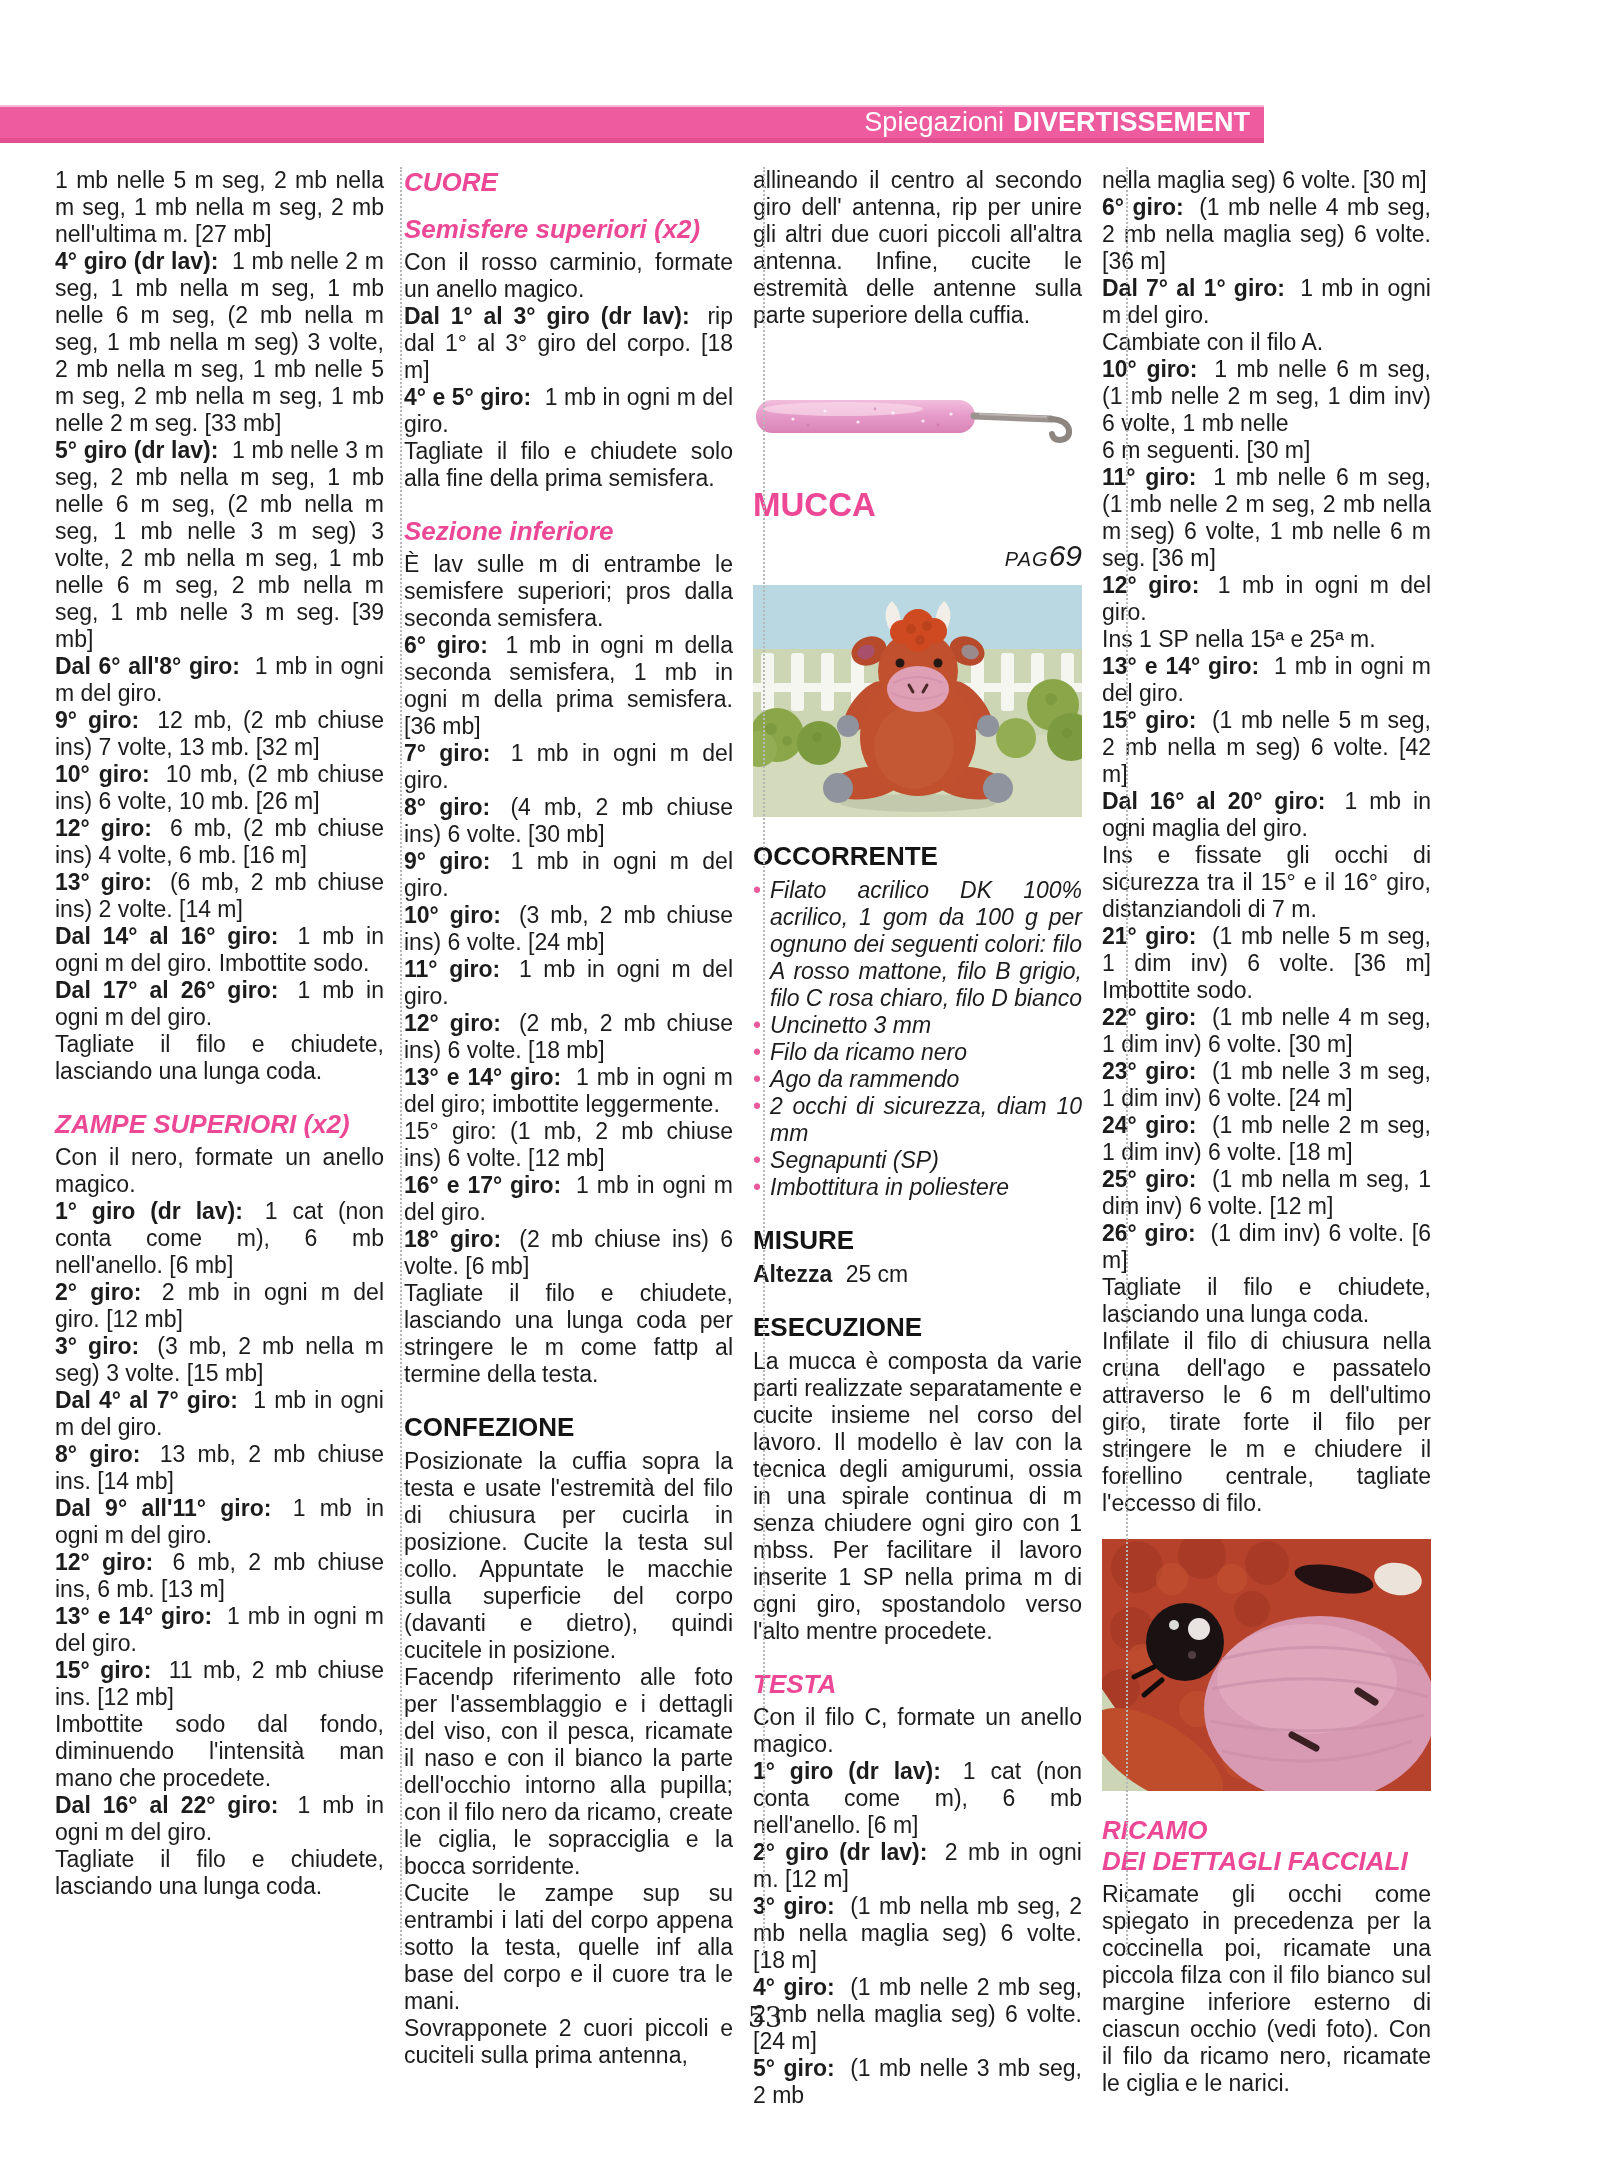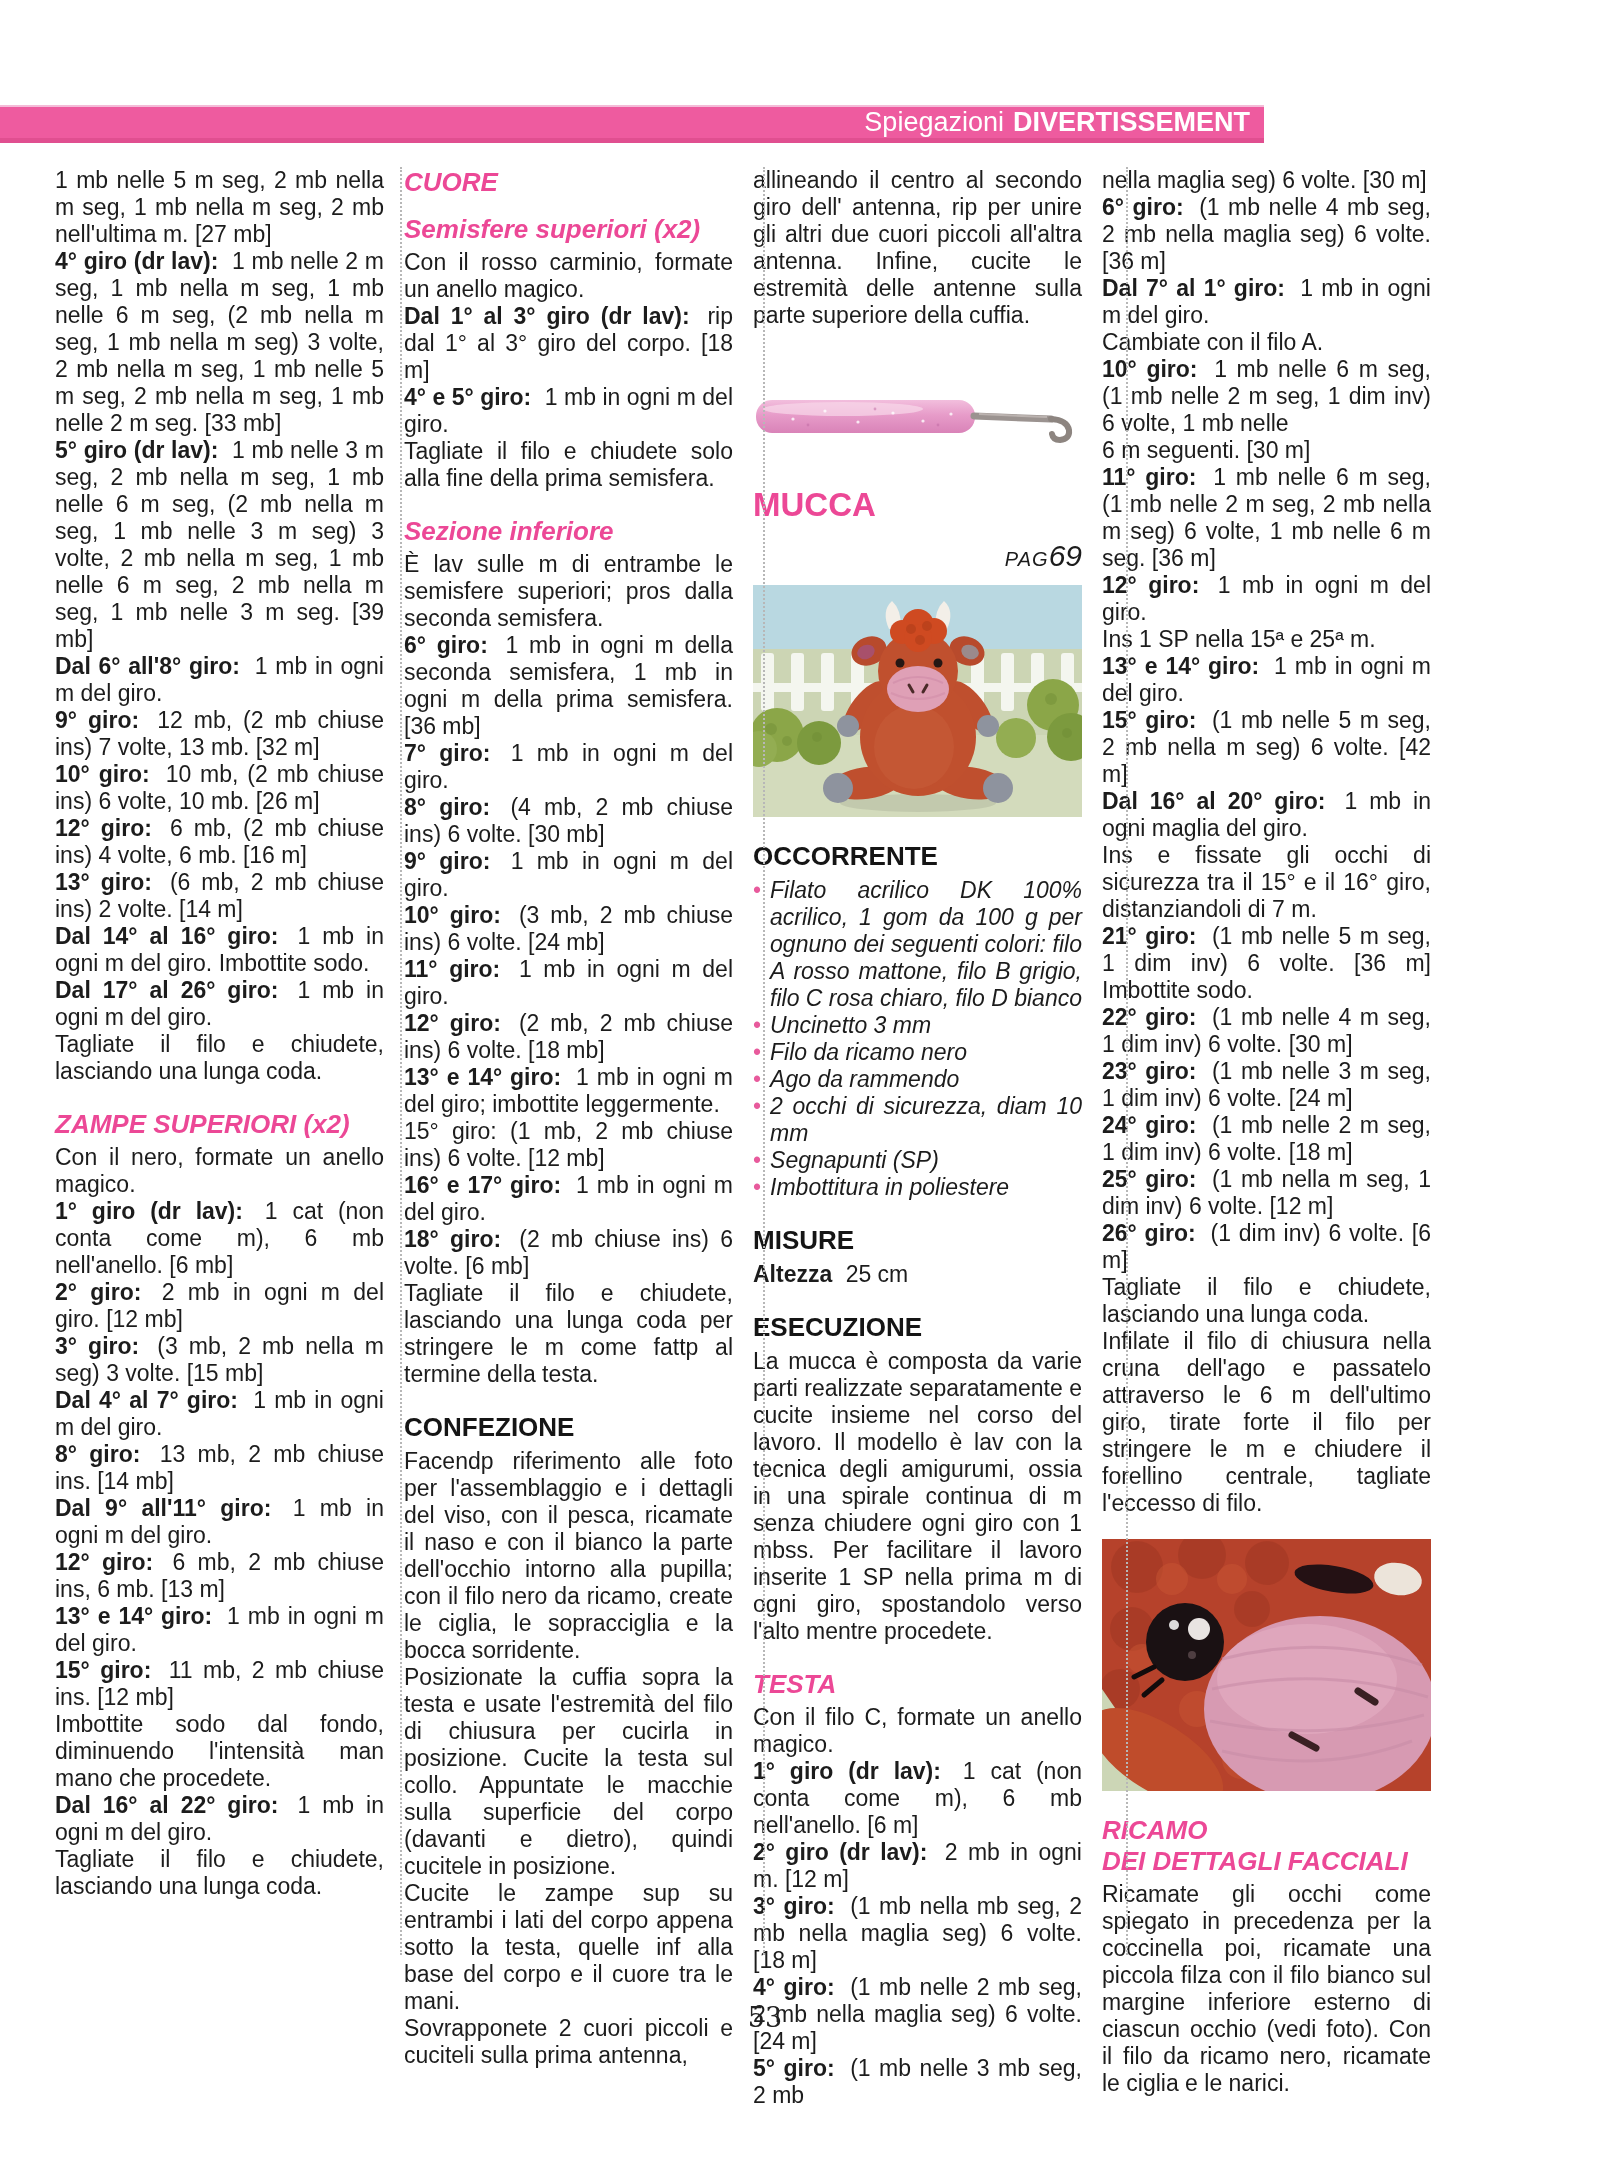--- a/index.html
+++ b/index.html
@@ -120,22 +120,22 @@
         <p class="body-p"><b class="lead">9° giro: </b><span>1 mb in ogni m del giro.</span></p>
         <p class="body-p"><b class="lead">10° giro: </b><span>(3 mb, 2 mb chiuse ins) 6 volte. [24 mb]</span></p>
         <p class="body-p"><b class="lead">11° giro: </b><span>1 mb in ogni m del giro.</span></p>
         <p class="body-p"><b class="lead">12° giro: </b><span>(2 mb, 2 mb chiuse ins) 6 volte. [18 mb]</span></p>
         <p class="body-p"><b class="lead">13° e 14° giro: </b><span>1 mb in ogni m del giro; imbottite leggermente.</span></p>
         <p class="body-p"><span>15° giro: (1 mb, 2 mb chiuse ins) 6 volte. [12 mb]</span></p>
         <p class="body-p"><b class="lead">16° e 17° giro: </b><span>1 mb in ogni m del giro.</span></p>
         <p class="body-p"><b class="lead">18° giro: </b><span>(2 mb chiuse ins) 6 volte. [6 mb]</span></p>
         <p class="body-p"><span>Tagliate il filo e chiudete, lasciando una lunga coda per stringere le m come fattp al termine della testa.</span></p>
         <h3 class="h-black"><span>CONFEZIONE</span></h3>
+        <p class="body-p"><span>Posizionate la cuffia sopra la testa e usate l'estremità del filo di chiusura per cucirla in posizione. Cucite la testa sul collo. Appuntate le macchie sulla superficie del corpo (davanti e dietro), quindi cucitele in posizione.</span></p>
         <p class="body-p"><span>Facendp riferimento alle foto per l'assemblaggio e i dettagli del viso, con il pesca, ricamate il naso e con il bianco la parte dell'occhio intorno alla pupilla; con il filo nero da ricamo, create le ciglia, le sopracciglia e la bocca sorridente.</span></p>
-        <p class="body-p"><span>Posizionate la cuffia sopra la testa e usate l'estremità del filo di chiusura per cucirla in posizione. Cucite la testa sul collo. Appuntate le macchie sulla superficie del corpo (davanti e dietro), quindi cucitele in posizione.</span></p>
         <p class="body-p"><span>Cucite le zampe sup su entrambi i lati del corpo appena sotto la testa, quelle inf alla base del corpo e il cuore tra le mani.</span></p>
         <p class="body-p"><span>Sovrapponete 2 cuori piccoli e cuciteli sulla prima antenna,</span></p>
       </div>
     <div class="col">
         <p class="body-p"><span>allineando il centro al secondo giro dell' antenna, rip per unire gli altri due cuori piccoli all'altra antenna. Infine, cucite le estremità delle antenne sulla parte superiore della cuffia.</span></p>
         <div class="fig fig-hook">
     <svg width="329" height="72" viewBox="0 0 329 72">
       <defs>
         <linearGradient id="hg" x1="0" y1="0" x2="0" y2="1">
           <stop offset="0" stop-color="#f2bedd"></stop>

